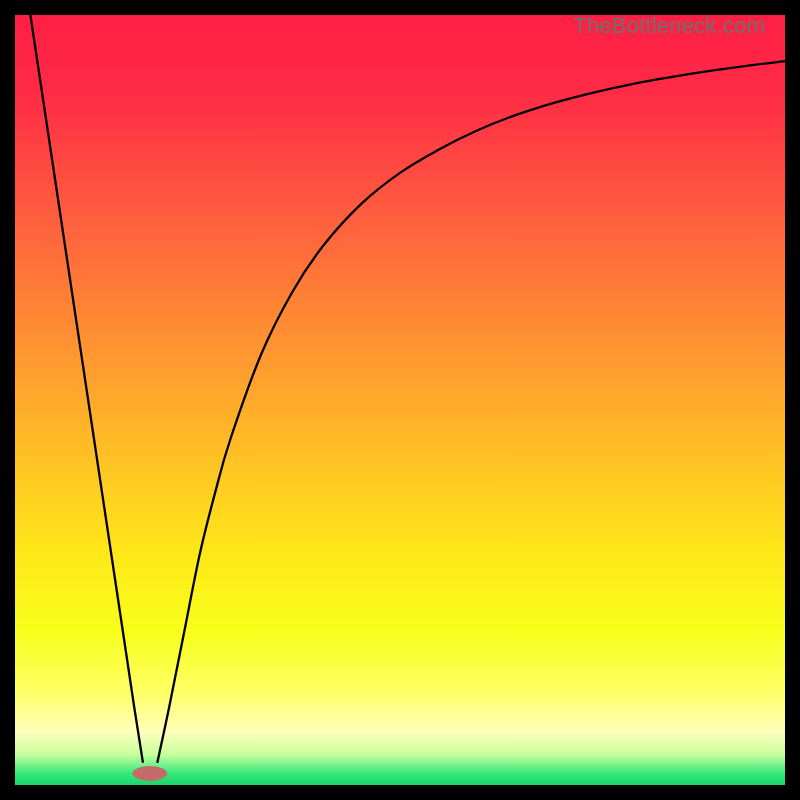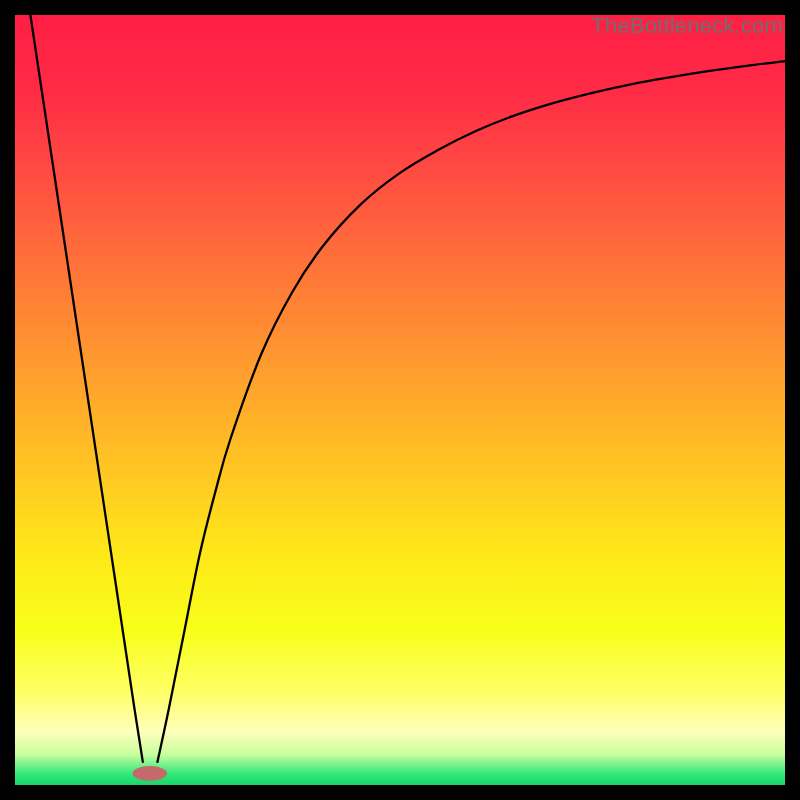--- a/index.html
+++ b/index.html
@@ -22,21 +22,21 @@
   .plot {
     position: absolute;
     left: 0;
     top: 0;
     width: 770px;
     height: 770px;
   }
   .watermark {
     position: absolute;
     top: -2px;
-    right: 2px;
+    right: 20px;
     color: #6f6f6f;
     font-size: 22px;
     font-weight: 400;
     letter-spacing: 0.2px;
   }
   svg { display: block; }
 </style>
 </head>
 <body>
 

